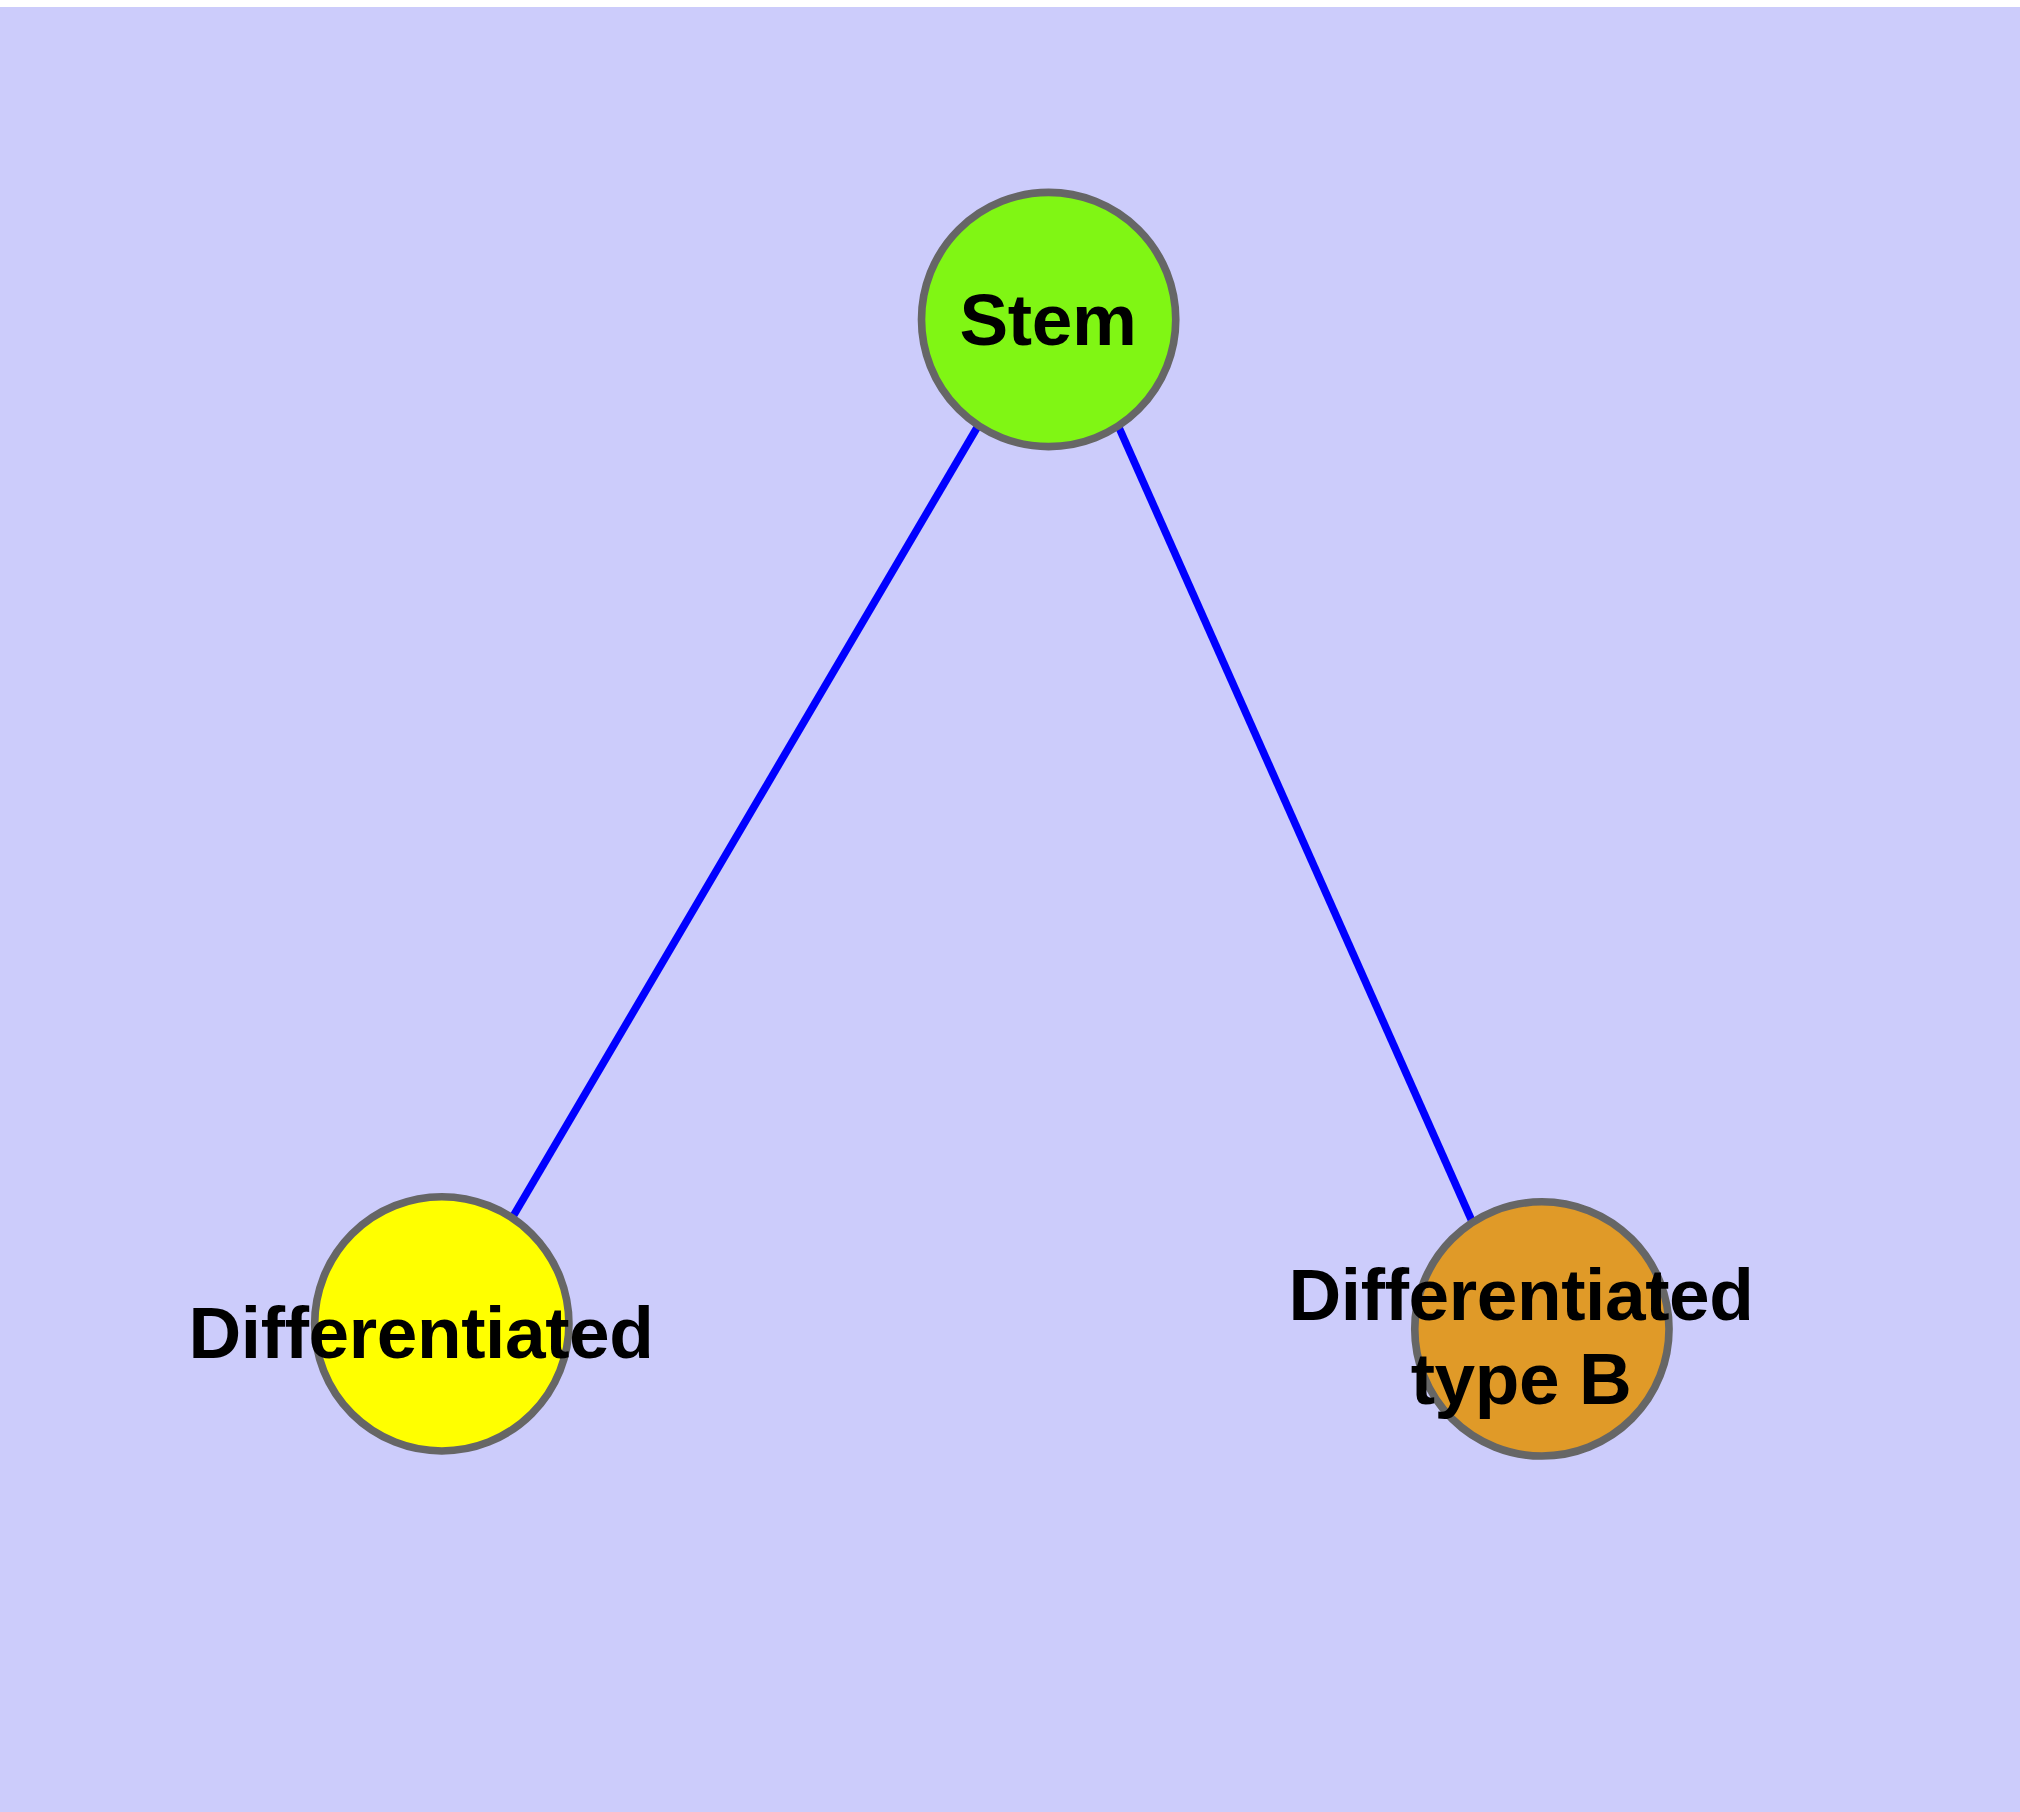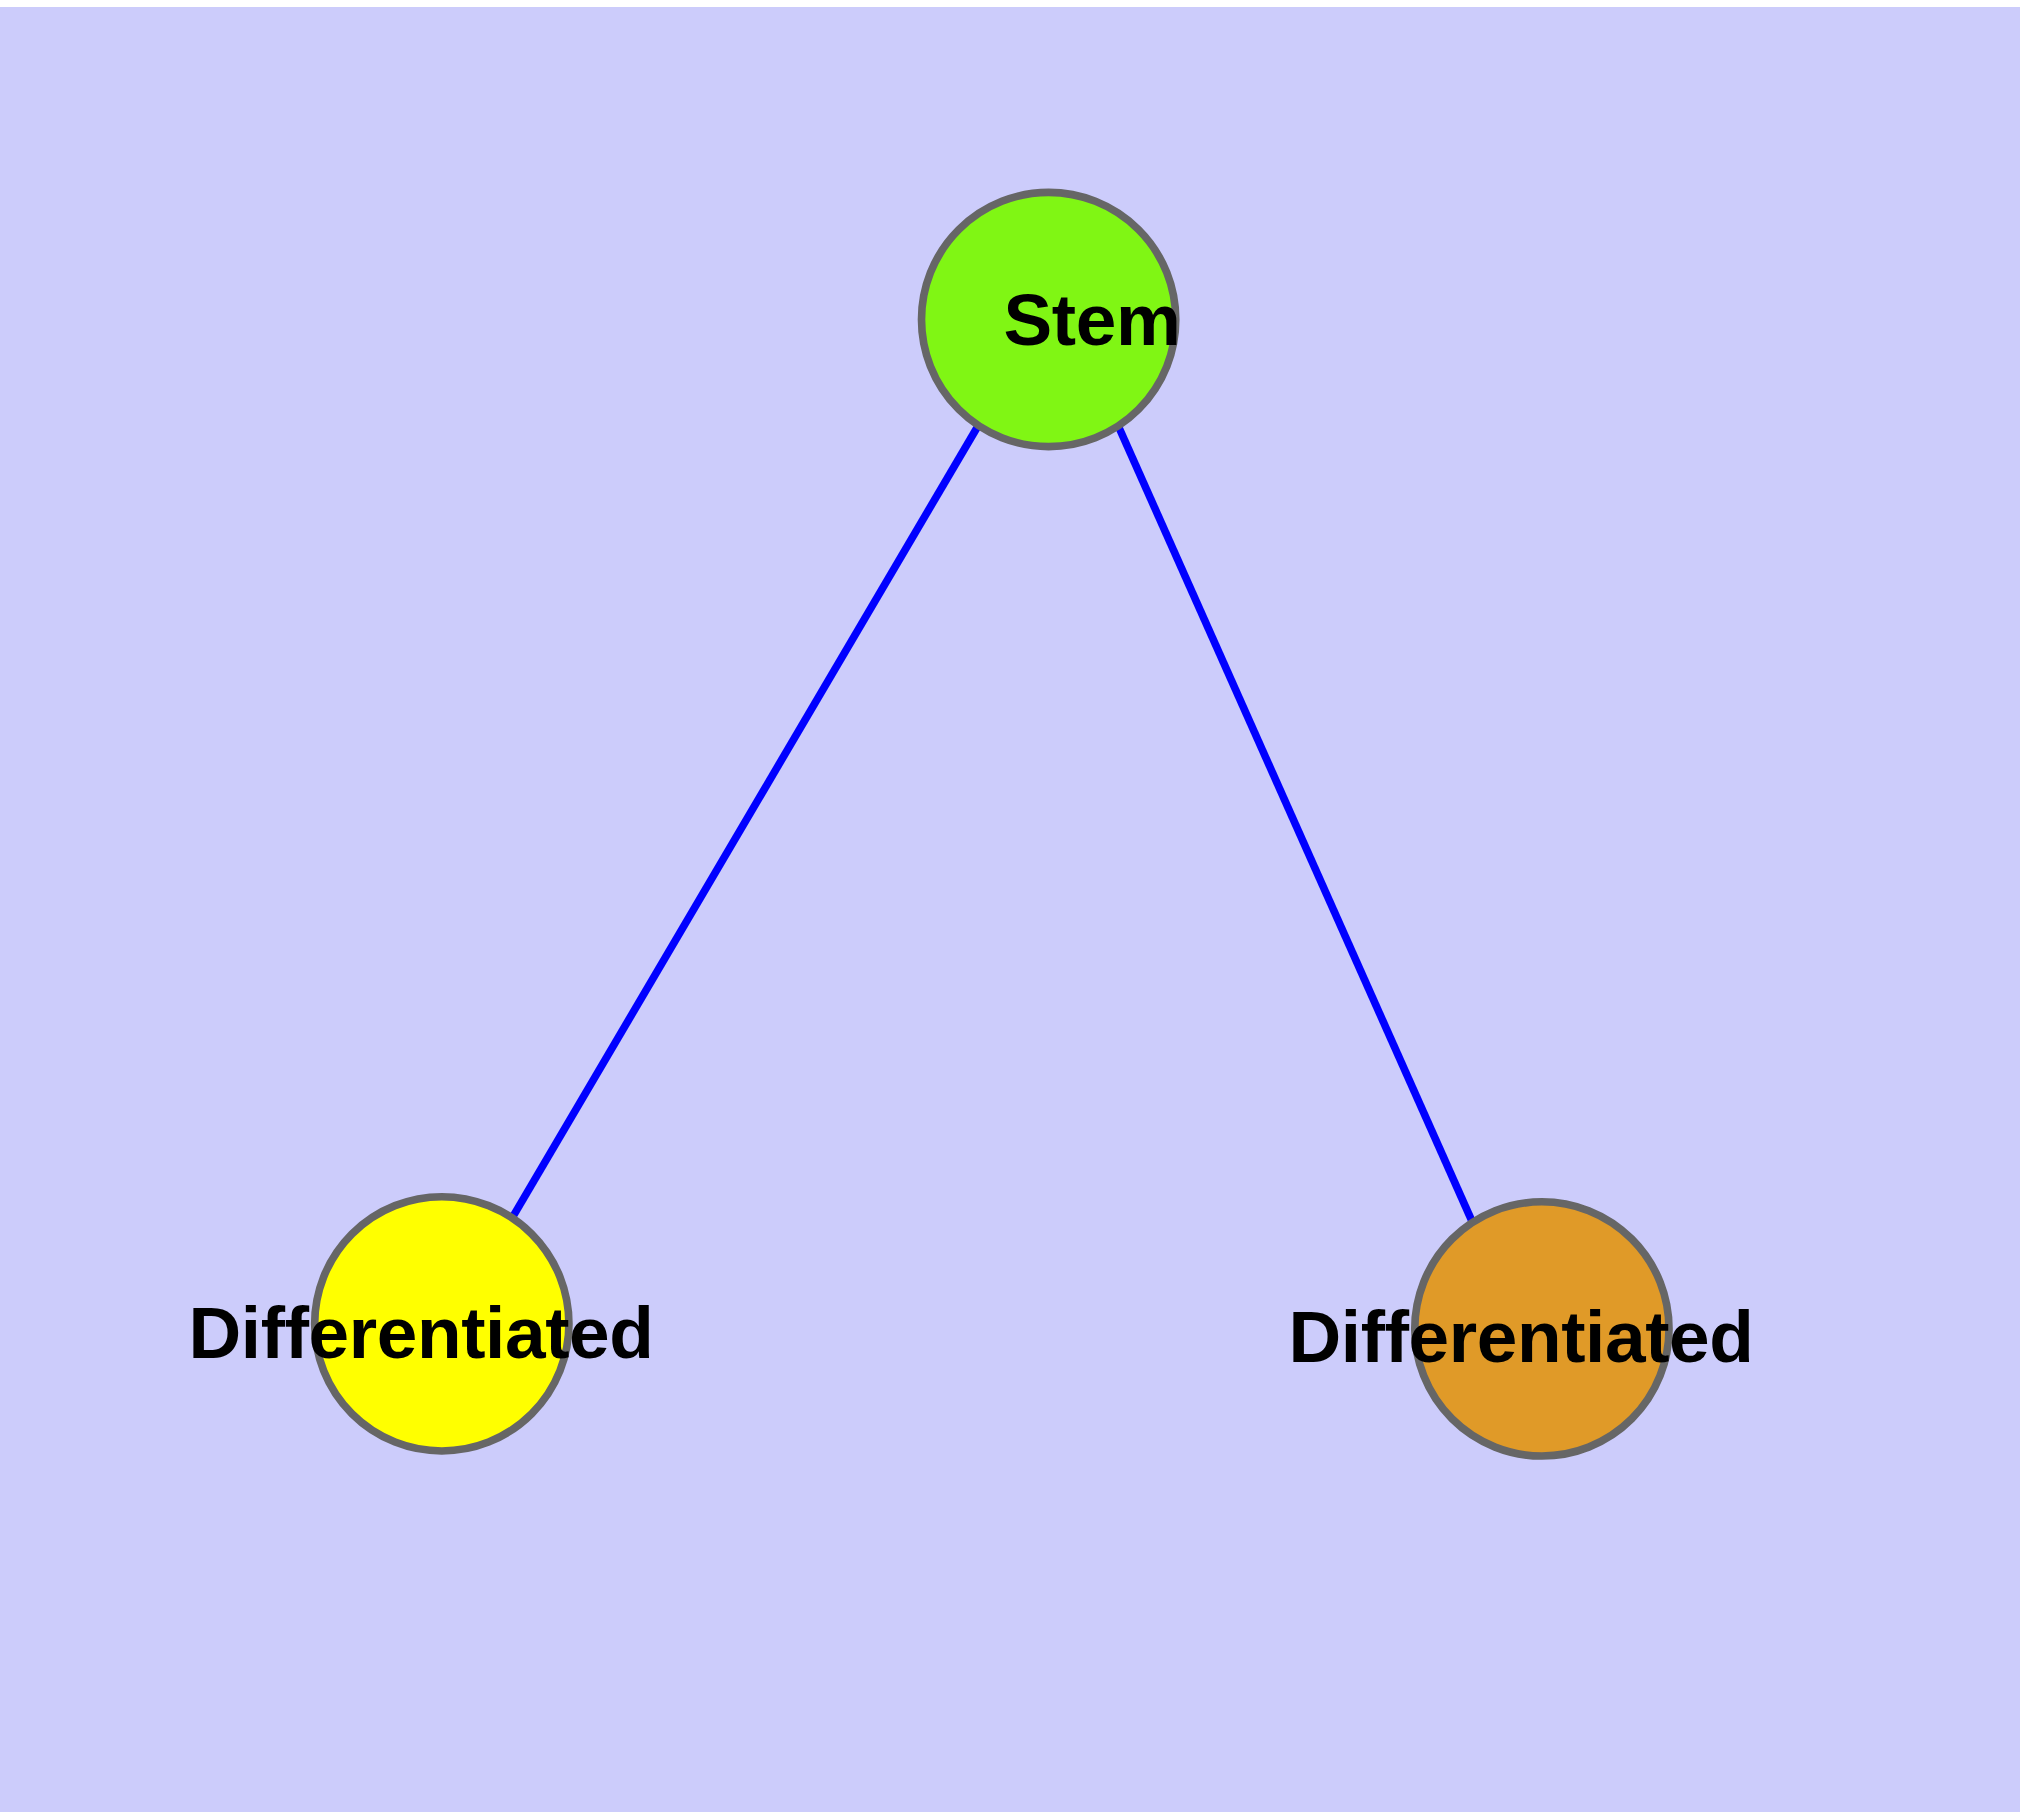--- a/index.html
+++ b/index.html
@@ -57,19 +57,19 @@
         <line x1="1318" y1="500" x2="1737" y2="1442" stroke="#0000ff" stroke-width="9" stroke-linecap="butt"></line>
       </g>
     <g id="nodes-group">
         <circle cx="1237" cy="377" r="150" fill="#80f614" stroke="#666666" stroke-width="9"></circle>
         <circle cx="521" cy="1562" r="150" fill="#ffff00" stroke="#666666" stroke-width="9"></circle>
         <circle cx="1819" cy="1568" r="150" fill="#e09a28" stroke="#666666" stroke-width="9"></circle>
       </g>
   </svg>
 
   <div id="labels-layer">
-      <div class="node-label" style="left: 1048px; top: 320px; color: rgb(0, 0, 0); margin-left: 44px;"><div>Stem</div></div>
+      <div class="node-label" style="left: 1048px; top: 320px; color: rgb(0, 0, 0);"><div>Stem</div></div>
       <div class="node-label" style="left: 421px; top: 1333px; color: rgb(0, 0, 0);"><div>Differentiated</div></div>
-      <div class="node-label" style="left: 1521px; top: 1337px; color: rgb(0, 0, 0);"><div>Differentiated</div></div>
+      <div class="node-label" style="left: 1521px; top: 1337px; color: rgb(0, 0, 0);"><div>Differentiated</div><div>type B</div></div>
     </div>
 
 </div>
 
 
 </body></html>

